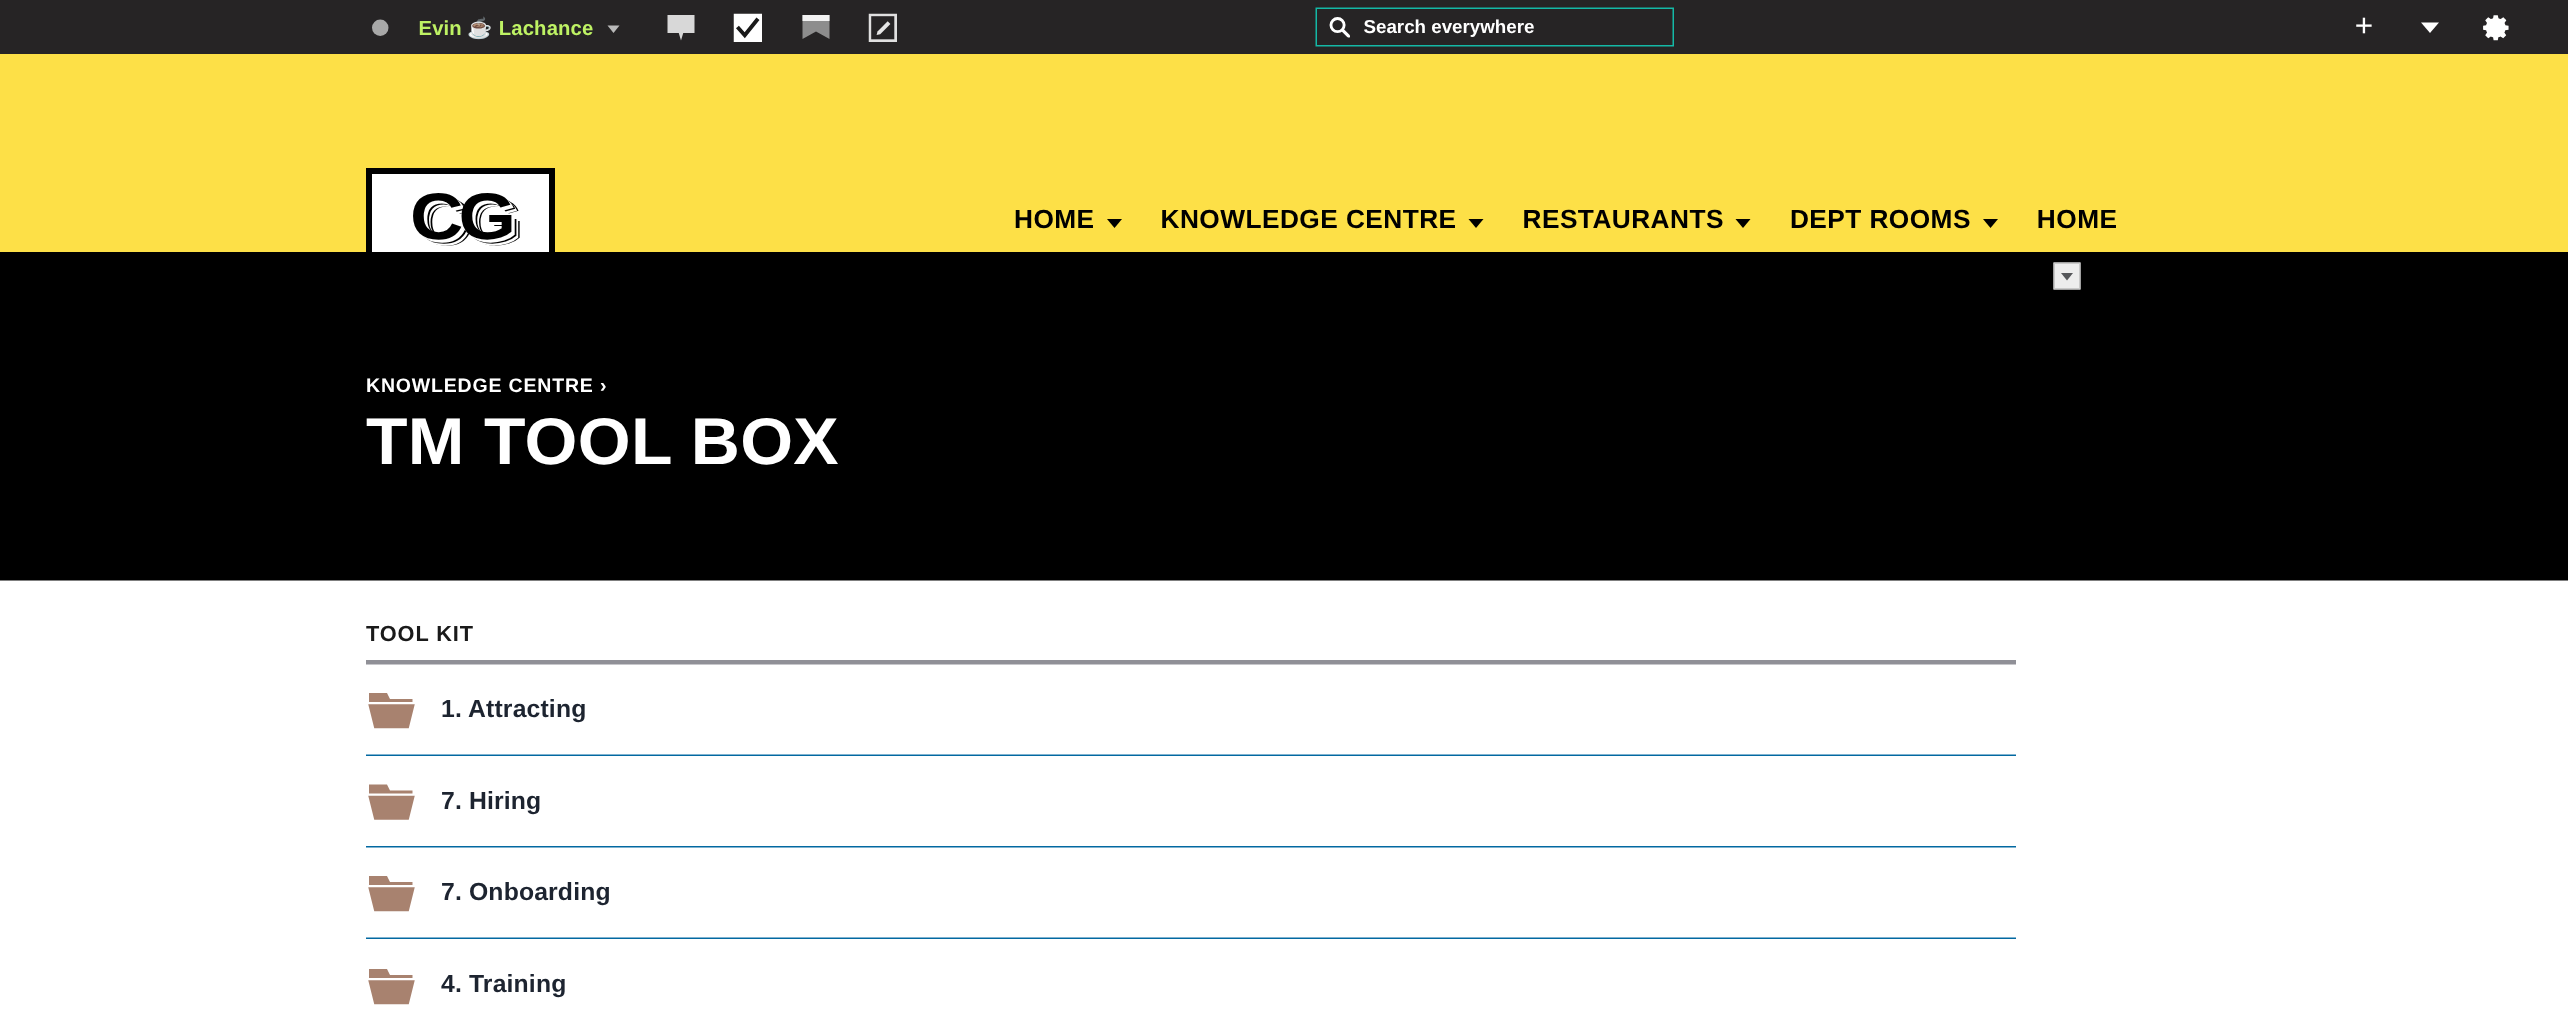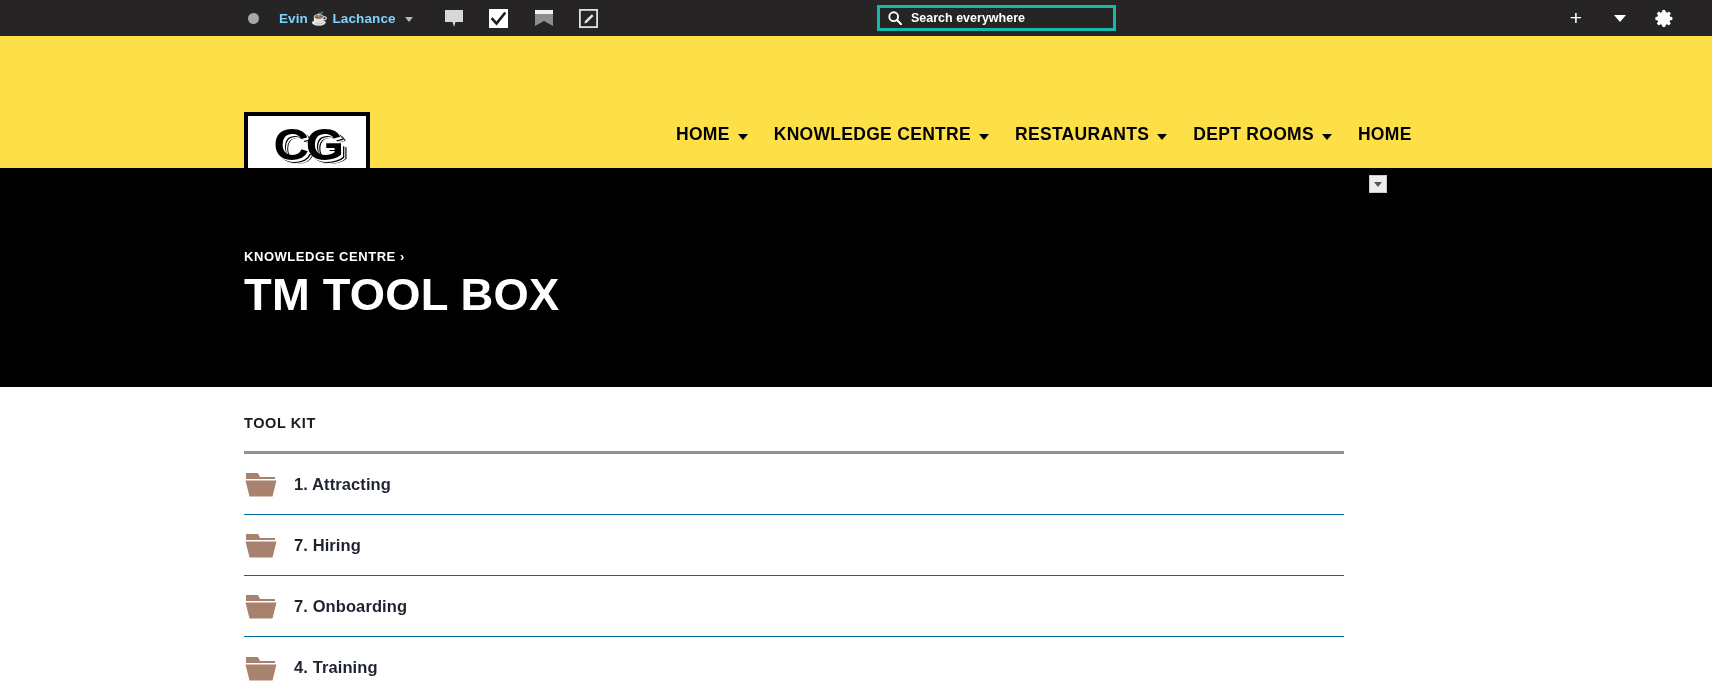--- a/index.html
+++ b/index.html
@@ -27,21 +27,21 @@
     margin-left: 248px;
     gap: 0px;
   }
   .status-dot {
     width: 11px; height: 11px;
     border-radius: 50%;
     background: #a8a8a8;
     margin-right: 20px;
   }
   .user-name {
-    color: #7dd3fc;
+    color: #bef264;
     font-size: 13.5px;
     font-weight: bold;
     letter-spacing: .1px;
     white-space: nowrap;
   }
   .user-caret {
     margin-left: 9px;
     width: 0; height: 0;
     border-left: 4.5px solid transparent;
     border-right: 4.5px solid transparent;
@@ -65,21 +65,21 @@
   .search-wrap {
     position: absolute;
     left: 877px;
     top: 5px;
     width: 239px;
     height: 26px;
   }
   .search-box {
     width: 100%; height: 100%;
     background: #262425;
-    border: 3px solid #14b8a6;
+    border: 1px solid #14b8a6;
     display: flex;
     align-items: center;
     padding: 0 8px;
   }
   .search-box .s-ico { margin-right: 9px; display: flex; }
   .search-input {
     background: transparent;
     border: none;
     outline: none;
     color: #ffffff;
@@ -145,21 +145,21 @@
     line-height: 1;
     position: relative;
     text-shadow: 2px 2px 0 #ffffff, 3px 3px 0 #000000,
                  4px 4px 0 #ffffff, 5px 4px 0 #000000;
     transform: scaleX(1.12);
   }
 
   .mainnav {
     position: absolute;
     left: 676px;
-    top: 88px;
+    top: 100px;
     display: flex;
     align-items: center;
     gap: 26px;
   }
   .nav-item {
     display: flex;
     align-items: center;
     color: #000000;
     font-size: 17.5px;
     font-weight: bold;
@@ -231,21 +231,21 @@
   }
   .content-inner {
     width: 1100px;
     margin-left: 244px;
   }
   .section-title {
     font-size: 14.5px;
     font-weight: bold;
     color: #1a1a1a;
     letter-spacing: .6px;
-    margin: 0 0 20px 0;
+    margin: 0 0 9px 0;
   }
   .section-rule {
     height: 3px;
     background: #909097;
     width: 100%;
     margin-bottom: 0;
   }
   .folder-list { width: 100%; }
   .folder-row {
     display: flex;

